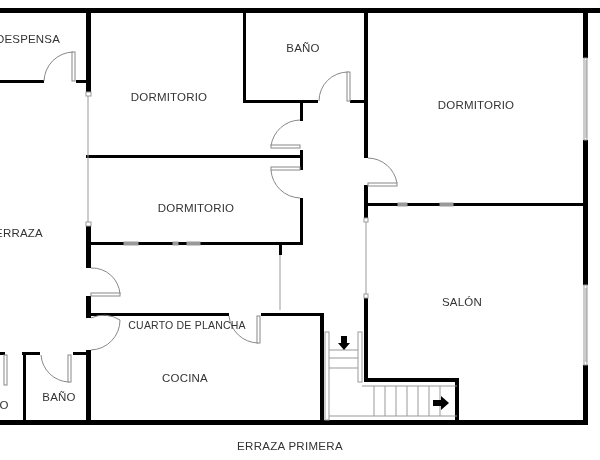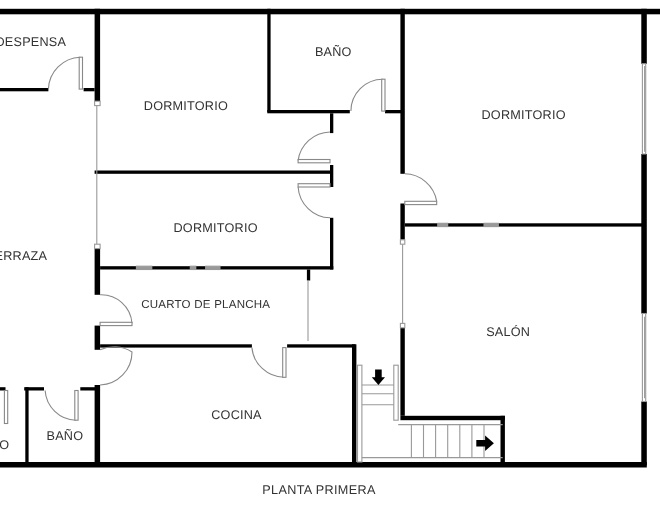--- a/index.html
+++ b/index.html
@@ -1,19 +1,19 @@
 <!DOCTYPE html>
 <html><head>
 <meta charset="utf-8">
 <style>
   html,body{margin:0;padding:0;background:#ffffff;}
   body{width:600px;height:460px;position:relative;overflow:hidden;font-family:"Liberation Sans",sans-serif;}
   #plan{position:absolute;left:0;top:0;width:600px;height:460px;}
   .label{position:absolute;font-size:11.5px;color:#333333;white-space:nowrap;transform:translate(-50%,-50%);letter-spacing:0.2px;}
-  .label.small{font-size:10.5px;}
+  .label.small{font-size:10.5px;margin-top:48px;}
   .caption{position:absolute;left:290px;top:446px;transform:translate(-50%,-50%);font-size:11.5px;color:#333;white-space:nowrap;letter-spacing:0.3px;}
 </style>
 </head>
 <body>
 
 <svg id="plan" viewBox="0 0 600 460" xmlns="http://www.w3.org/2000/svg">
   <g fill="#000">
 
     <rect x="0" y="8" width="600" height="5"></rect>
 
@@ -145,18 +145,18 @@
 
 <div>
   <div class="label" style="left:28px;top:39px;">DESPENSA</div>
   <div class="label" style="left:169px;top:97px;">DORMITORIO</div>
   <div class="label" style="left:303px;top:48px;">BAÑO</div>
   <div class="label" style="left:476px;top:105px;">DORMITORIO</div>
   <div class="label" style="left:196px;top:208px;">DORMITORIO</div>
   <div class="label" style="left:19px;top:233px;">ERRAZA</div>
   <div class="label small" style="left:187px;top:277px;">CUARTO DE PLANCHA</div>
   <div class="label" style="left:462px;top:302px;">SALÓN</div>
-  <div class="label" style="left:215px;top:378px;">COCINA</div>
+  <div class="label" style="left:185px;top:378px;">COCINA</div>
   <div class="label" style="left:59px;top:397px;">BAÑO</div>
   <div class="label" style="left:4px;top:405px;">O</div>
 </div>
 
-<div class="caption">PLANTA PRIMERA</div>
+<div class="caption">ERRAZA PRIMERA</div>
 
 </body></html>

